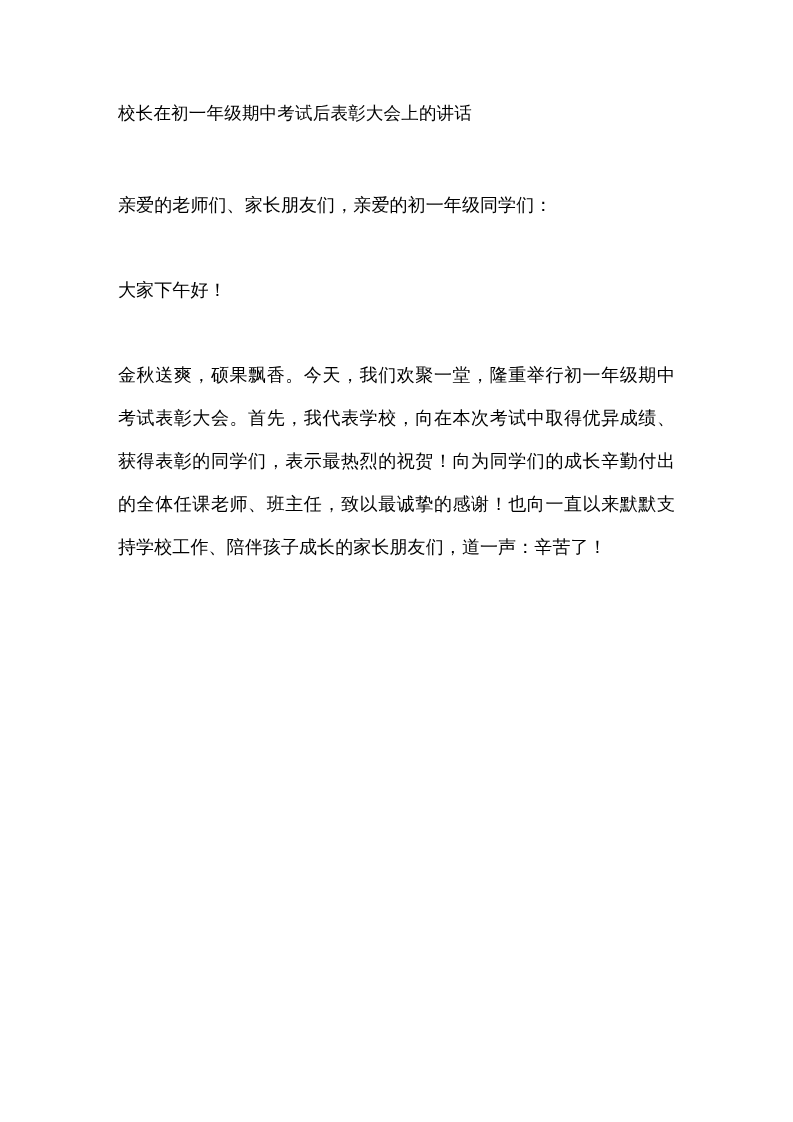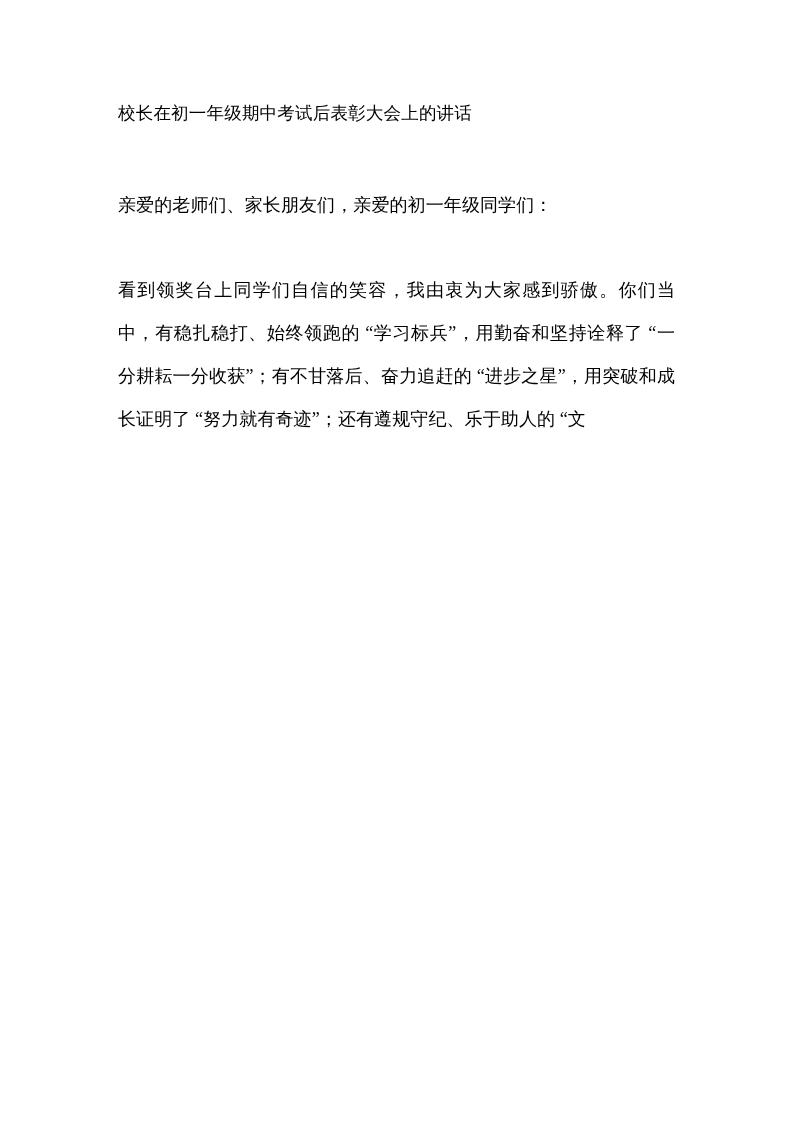--- a/index.html
+++ b/index.html
@@ -44,14 +44,15 @@
   .para:last-child {
     margin-bottom: 0;
   }
 </style>
 </head>
 <body>
 
 <div class="page">
   <div class="doc-title">校长在初一年级期中考试后表彰大会上的讲话</div>
   <div class="para salutation">亲爱的老师们、家长朋友们，亲爱的初一年级同学们：</div>
-  <div class="para">看到领奖台上同学们自信的笑容，我由衷为大家感到骄傲。你们当中，有稳扎稳打、始终领跑的 “学习标兵”，用勤奋和坚持诠释了 “一分耕耘一分收获”；有不甘落后、奋力追赶的 “进步之星”，用突破和成长证明了 “努力就有奇迹”；还有遵规守纪、乐于助人的 “文</div>
+  <div class="para greeting">大家下午好！</div>
+  <div class="para">金秋送爽，硕果飘香。今天，我们欢聚一堂，隆重举行初一年级期中考试表彰大会。首先，我代表学校，向在本次考试中取得优异成绩、获得表彰的同学们，表示最热烈的祝贺！向为同学们的成长辛勤付出的全体任课老师、班主任，致以最诚挚的感谢！也向一直以来默默支持学校工作、陪伴孩子成长的家长朋友们，道一声：辛苦了！</div>
 </div>
 
 </body></html>

